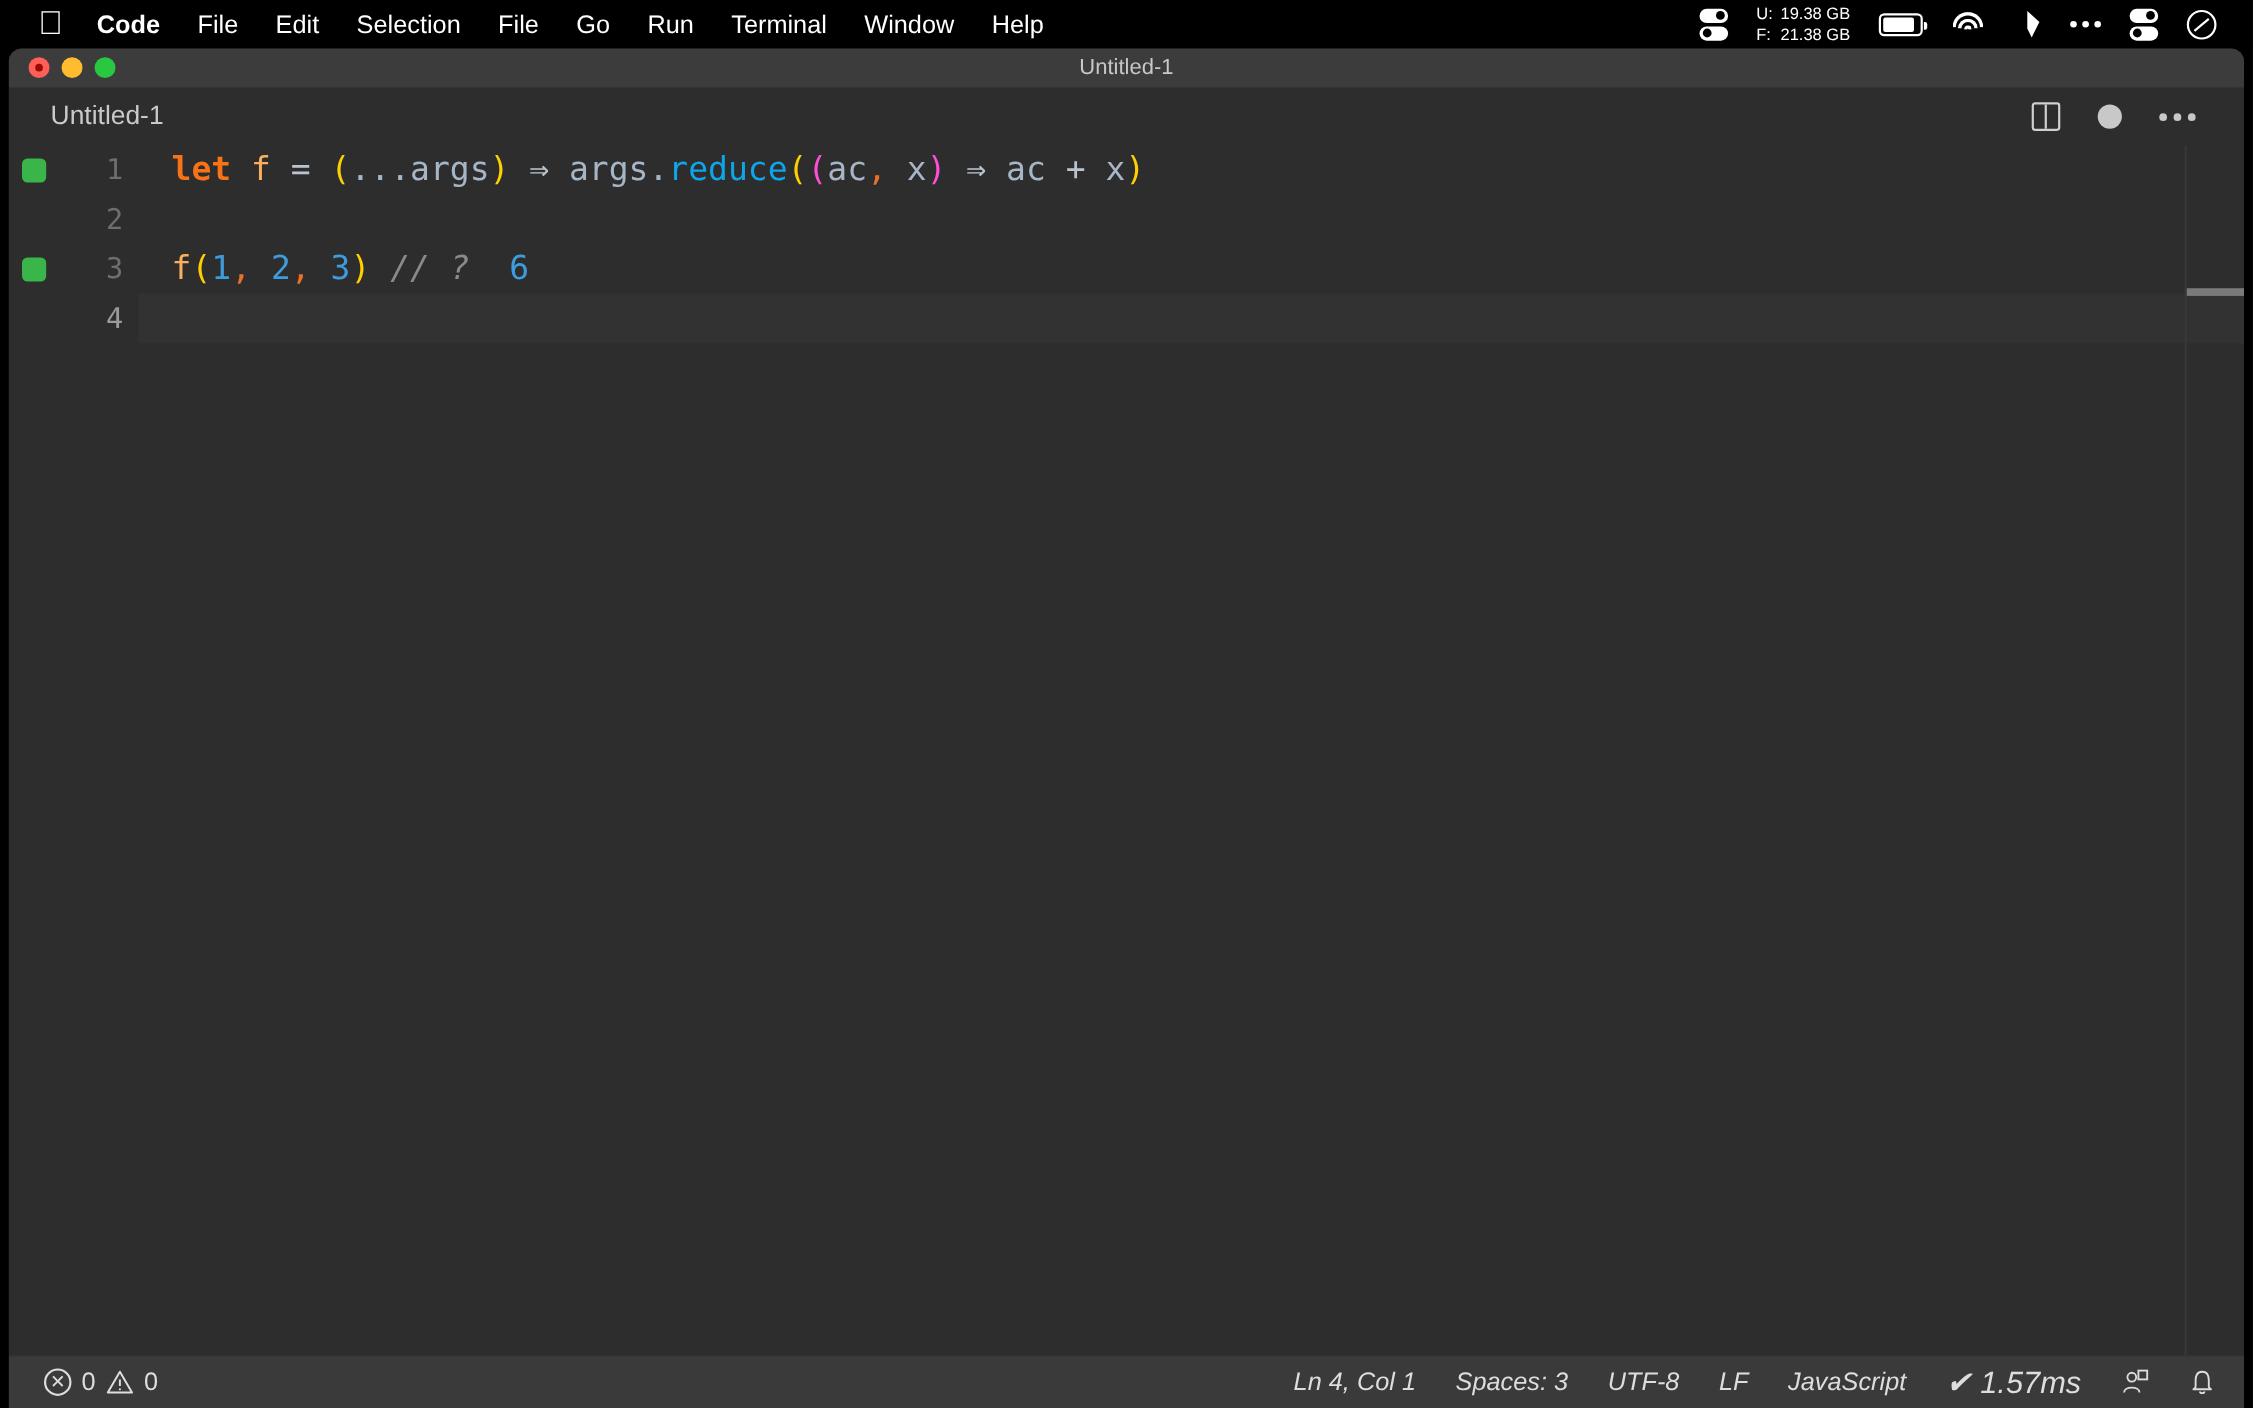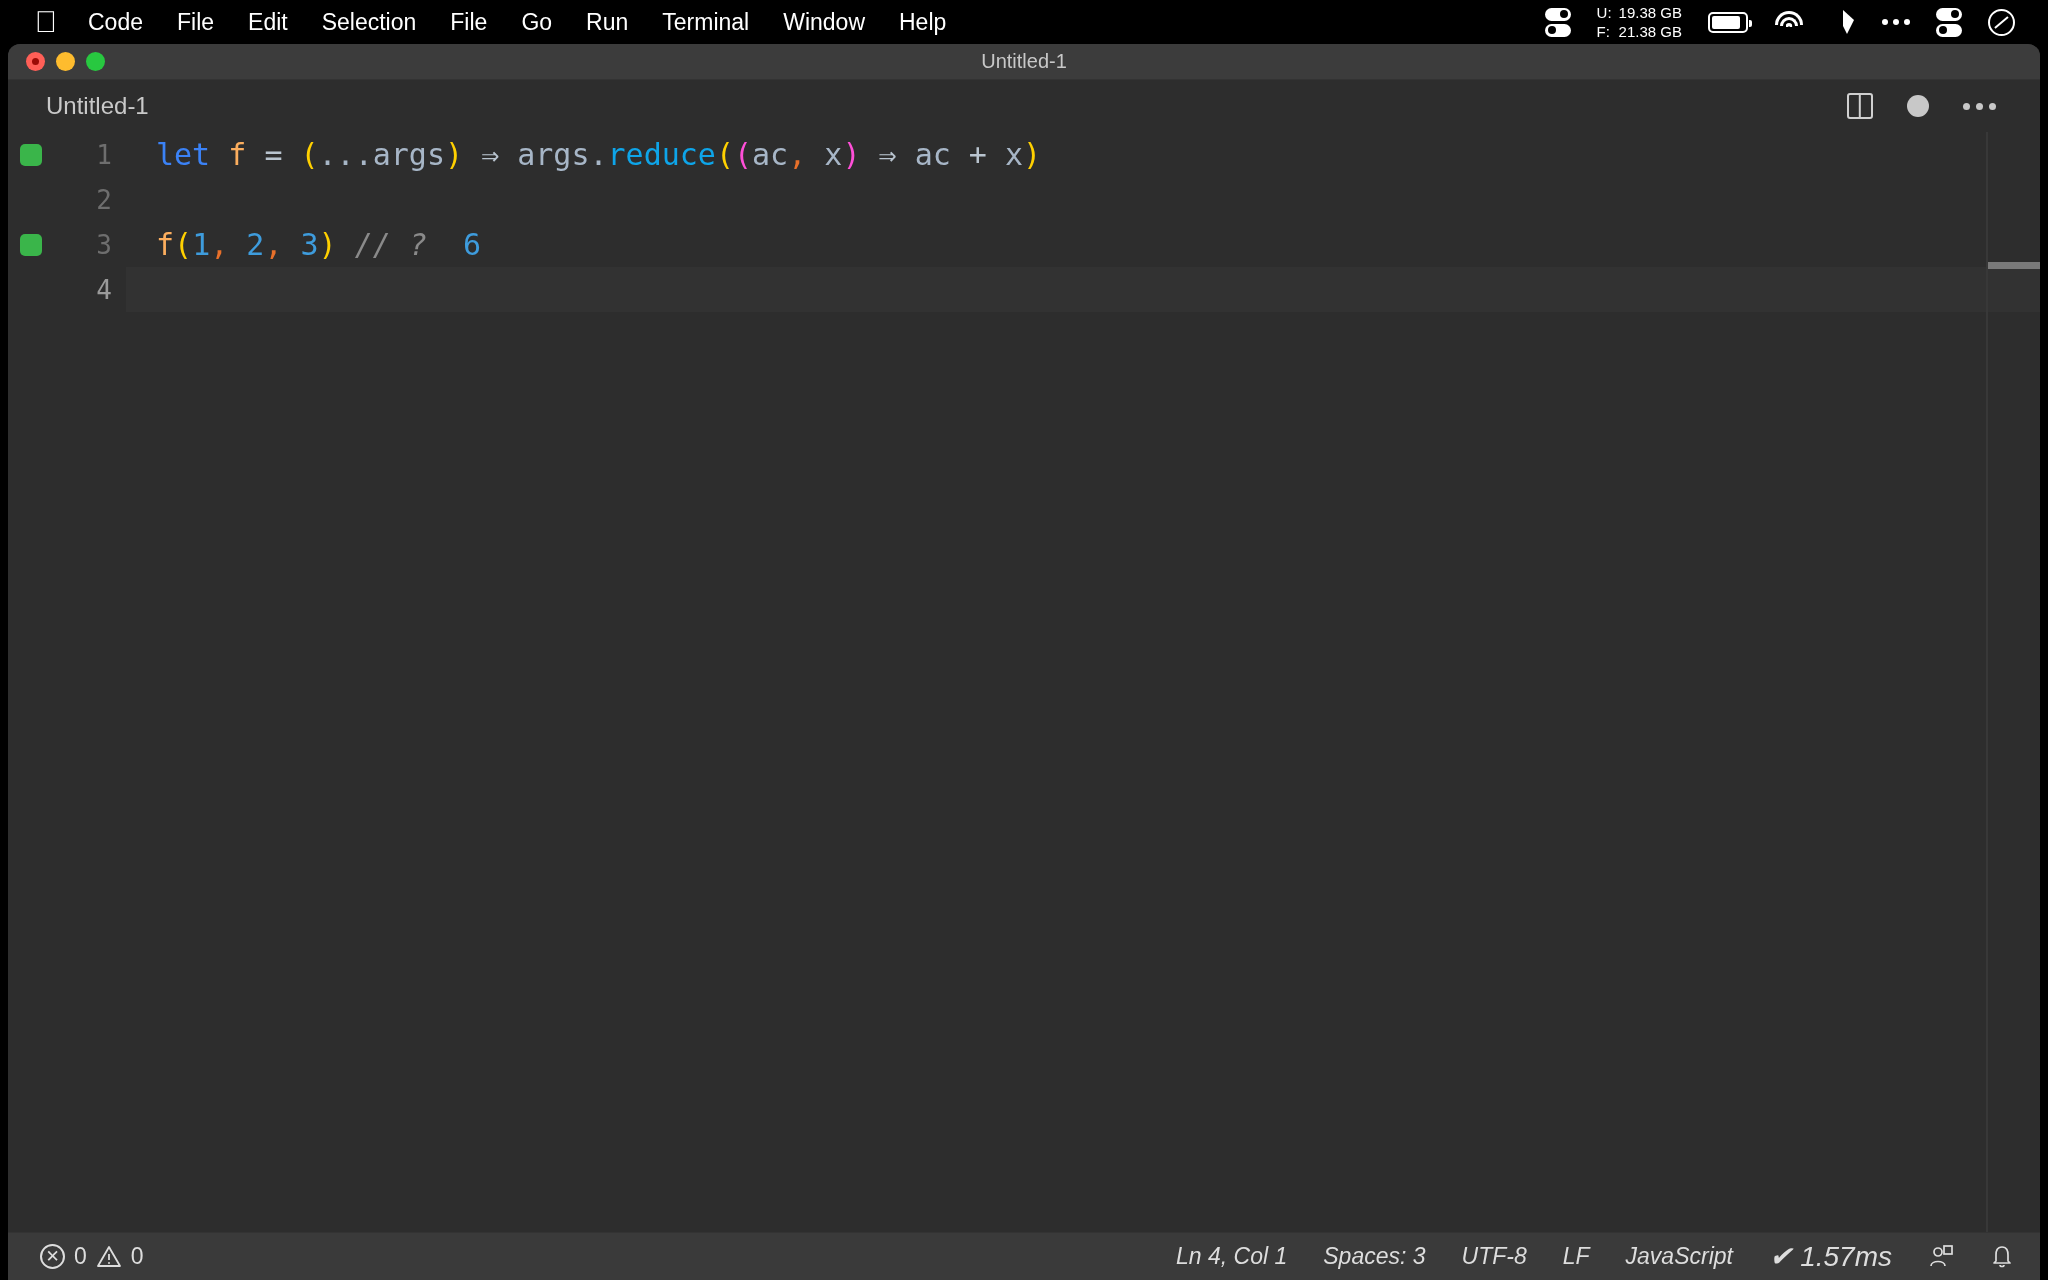--- a/index.html
+++ b/index.html
@@ -15,21 +15,21 @@
     position:absolute; top:0; left:0; width:2048px; height:44px;
     background:#000; display:flex; align-items:center;
     color:#fff; font-size:23px;
   }
   .mb-left{ display:flex; align-items:center; gap:0px; padding-left:26px; }
   .apple-logo{
     width:40px; height:44px; display:flex; align-items:center; justify-content:center;
     font-size:30px; line-height:1; color:#fff;
   }
   .mb-item{ padding:0 17px; height:44px; display:flex; align-items:center; white-space:nowrap; }
-  .mb-item.bold{ font-weight:normal; padding-left:22px; }
+  .mb-item.bold{ font-weight:bold; padding-left:22px; }
   .mb-right{ margin-left:auto; display:flex; align-items:center; padding-right:20px; gap:0px; }
   .mb-r-item{ height:44px; display:flex; align-items:center; padding:0 13px; }
 
   .mem-stats{ display:flex; flex-direction:column; font-size:15px; line-height:1.28; color:#fff; }
   .mem-row{ display:flex; gap:8px; }
   .mem-key{ width:14px; }
   .mem-val{ }
 
   
   .ico-toggles{ display:flex; flex-direction:column; gap:3px; }
@@ -106,21 +106,21 @@
   .gutter-mark{ width:46px; display:flex; justify-content:center; align-items:center; flex:0 0 46px; }
   .gmark{ width:22px; height:22px; border-radius:5px; background:#3ab54a; }
   .lnum{
     width:72px; flex:0 0 72px; text-align:right; color:#6e6e6e; font-size:26px;
     padding-right:14px; font-family:"DejaVu Sans Mono",monospace;
   }
   .line-area{ flex:1; height:45px; display:flex; align-items:center; padding-left:30px; }
   .code{ font-size:30px; white-space:pre; letter-spacing:0px; }
 
   
-  .t-kw{ color:#3b82f6; font-weight:normal; }
+  .t-kw{ color:#f97316; font-weight:bold; }
   .t-fnvar{ color:#fcae5e; }
   .t-op{ color:#b9c4cf; }
   .t-par1{ color:#ffd000; }
   .t-par2{ color:#ff4fd8; }
   .t-var{ color:#a7b6c7; }
   .t-method{ color:#0ea5e9; }
   .t-num{ color:#3e9cdd; }
   .t-comma{ color:#e8702a; }
   .t-comment{ color:#8a8a8a; font-style:italic; }
   .t-arrow{ color:#b9c4cf; }

